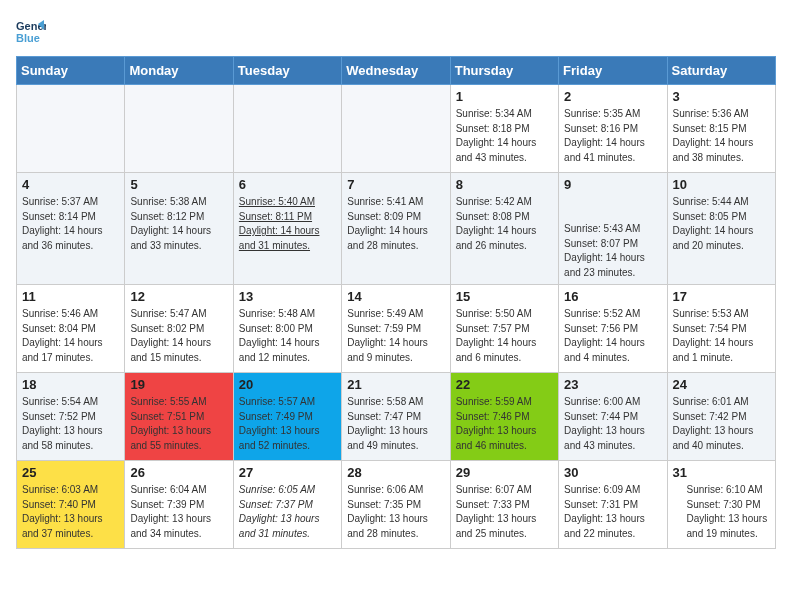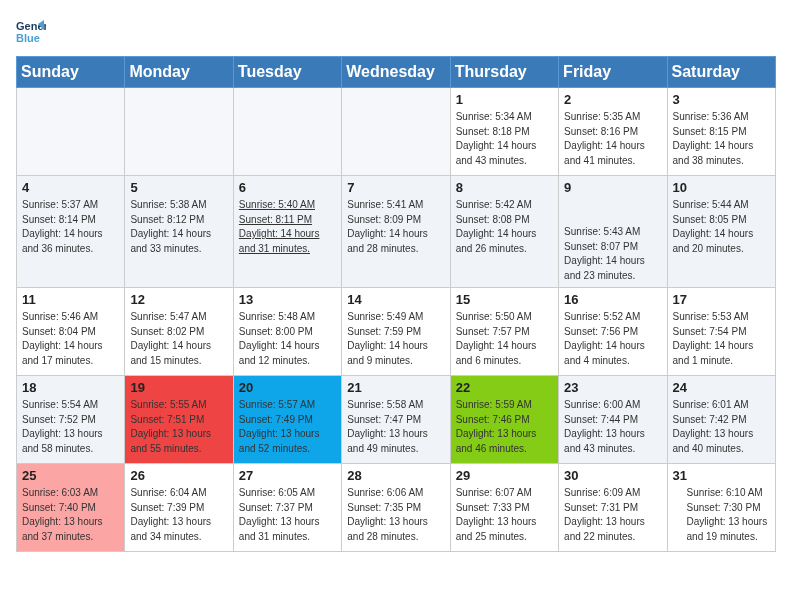--- a/index.html
+++ b/index.html
@@ -39,21 +39,21 @@
       font-style: italic;
     }
     .calendar {
       width: 100%;
       border-collapse: collapse;
       table-layout: fixed;
     }
     .calendar th {
       background: #3a7ab8;
       color: #fff;
-      font-size: 16px;
+      font-size: 13px;
       font-weight: bold;
       padding: 6px 4px;
       text-align: left;
       border: 1px solid #5a9ad4;
     }
     .calendar td {
       border: 1px solid #ccc;
       vertical-align: top;
       padding: 4px 5px;
       font-size: 10.5px;
@@ -281,37 +281,37 @@
         </td>
         <td style="background: rgb(240, 244, 248);">
           <div class="day-number">24</div>
           <div class="day-info" style="white-space: pre-line;">Sunrise: 6:01 AM
 Sunset: 7:42 PM
 Daylight: 13 hours
 and 40 minutes.</div>
         </td>
       </tr>
       <tr>
-        <td style="background: #fca5a5; margin-left: 48px;">
+        <td style="background: #fde047; margin-left: 48px;">
           <div class="day-number">25</div>
           <div class="day-info" style="white-space: pre-line;">Sunrise: 6:03 AM
 Sunset: 7:40 PM
 Daylight: 13 hours
 and 37 minutes.</div>
         </td>
         <td style="background: rgb(255, 255, 255);">
           <div class="day-number">26</div>
           <div class="day-info" style="white-space: pre-line;">Sunrise: 6:04 AM
 Sunset: 7:39 PM
 Daylight: 13 hours
 and 34 minutes.</div>
         </td>
         <td style="background: rgb(255, 255, 255);">
           <div class="day-number">27</div>
-          <div class="day-info" style="white-space: pre-line;">Sunrise: 6:05 AM
+          <div class="day-info" style="white-space: pre-line; font-style: italic;">Sunrise: 6:05 AM
 Sunset: 7:37 PM
 Daylight: 13 hours
 and 31 minutes.</div>
         </td>
         <td style="background: rgb(255, 255, 255);">
           <div class="day-number">28</div>
           <div class="day-info" style="white-space: pre-line;">Sunrise: 6:06 AM
 Sunset: 7:35 PM
 Daylight: 13 hours
 and 28 minutes.</div>

